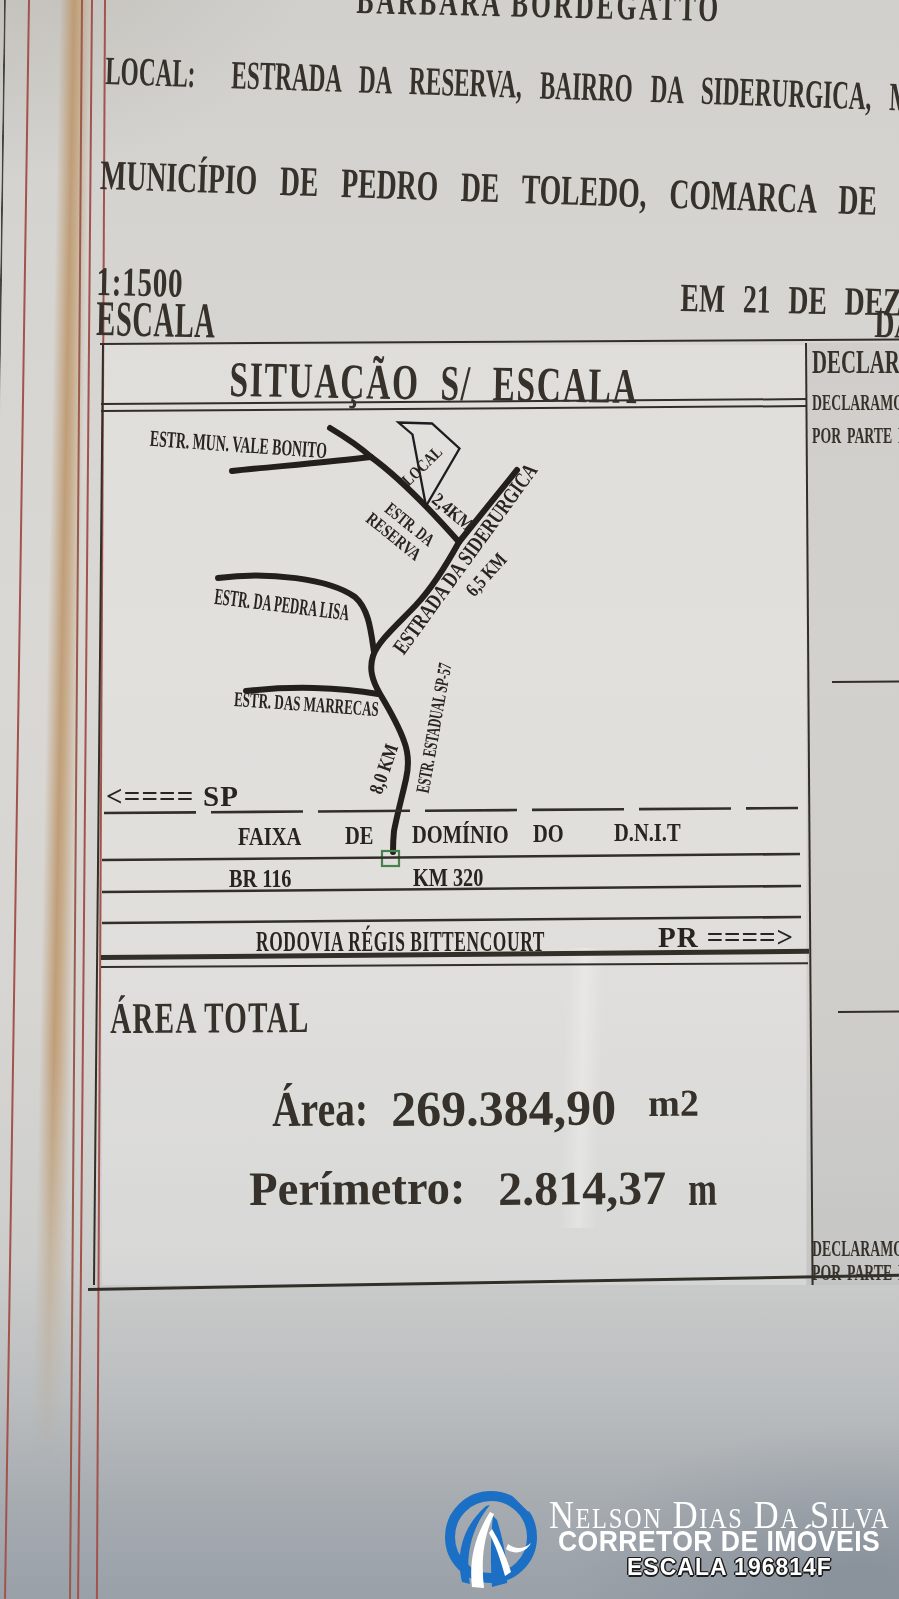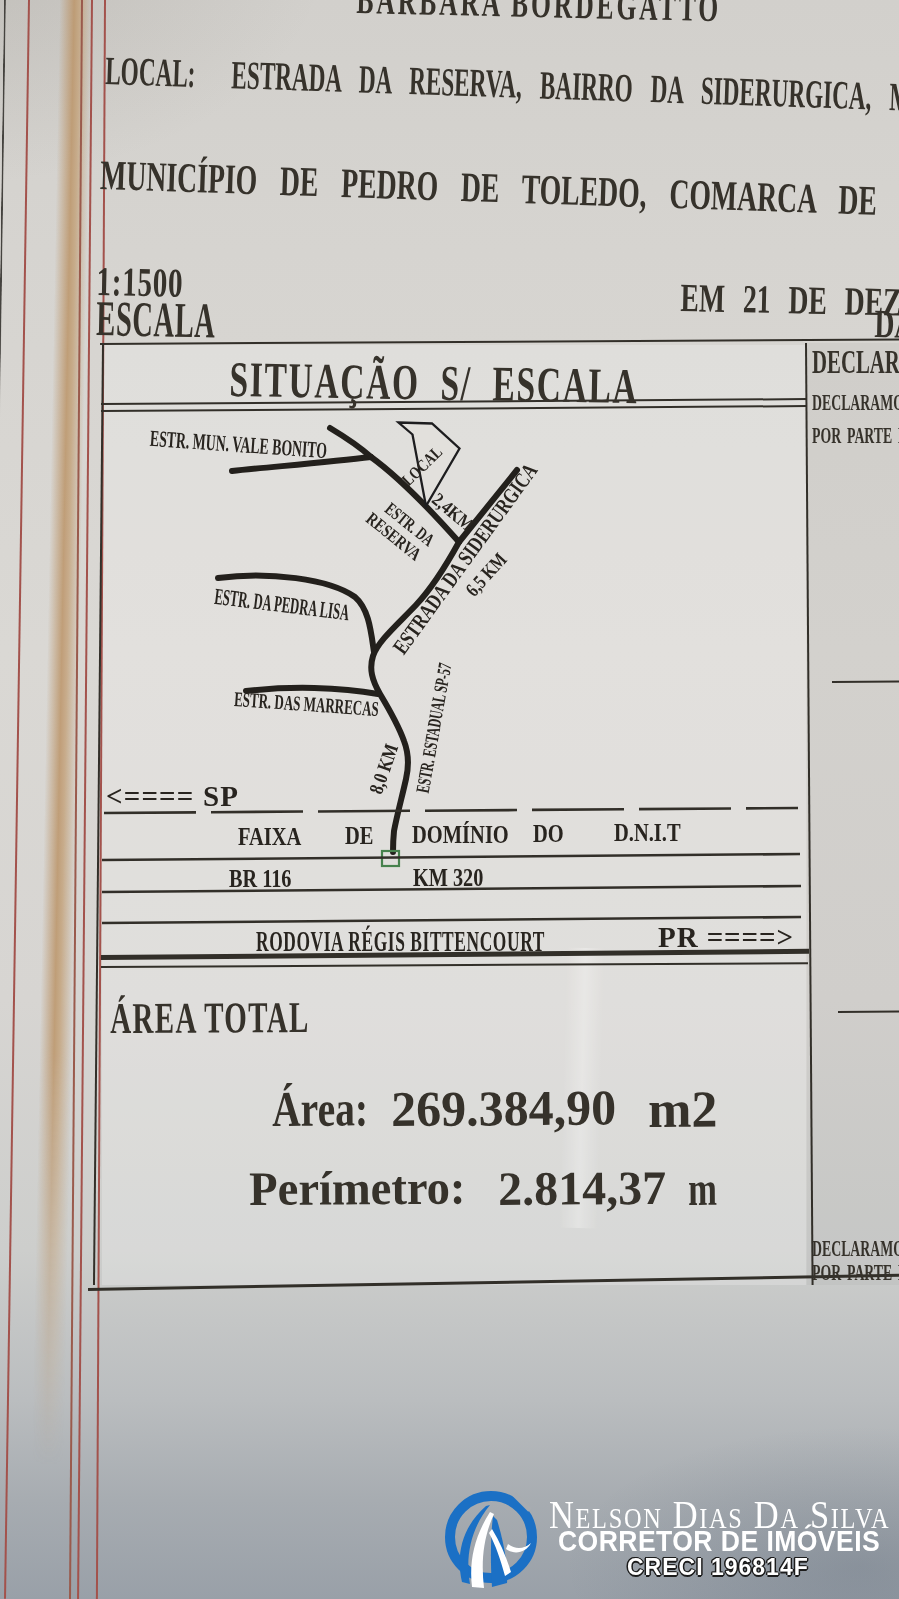--- a/index.html
+++ b/index.html
@@ -85,21 +85,21 @@
    <path d="M104,813 L798,808" stroke-width="2.6" stroke-dasharray="92 15"></path>
    <path d="M102,860 L800,854" stroke-width="2.6"></path>
    <path d="M102,892 L801,886" stroke-width="2.6"></path>
    <path d="M102,923 L801,917" stroke-width="2.6"></path>
   </g>
  </svg>
 
  <div class="tw" style="left:110px;top:997px;font-size:44px;letter-spacing:2px;transform:rotate(-0.3deg) scaleX(0.66)">ÁREA TOTAL</div>
  <div class="tw" style="left:272px;top:1084px;font-size:50px;transform:rotate(-0.4deg) scaleX(0.79)">Área:</div>
  <div class="tw" style="left:391px;top:1084px;font-size:50px;transform:rotate(-0.4deg)">269.384,90</div>
- <div class="tw" style="left:648px;top:1084px;font-size:52px;transform:rotate(-0.4deg)">m2</div>
+ <div class="tw" style="left:648px;top:1084px;font-size:38px;transform:rotate(-0.4deg)">m2</div>
  <div class="tw" style="left:249px;top:1165px;font-size:48px;transform:rotate(-0.4deg) scaleX(0.97)">Perímetro:</div>
  <div class="tw" style="left:498px;top:1165px;font-size:48px;transform:rotate(-0.4deg)">2.814,37</div>
  <div class="tw" style="left:688px;top:1165px;font-size:48px;transform:rotate(-0.4deg) scaleX(0.72)">m</div>
 
  <div class="tw" style="left:812px;top:346px;font-size:33px;transform:scaleX(0.63)">DECLARAÇÃO</div>
  <div class="tw" style="left:812px;top:391px;font-size:23px;transform:scaleX(0.60)">DECLARAMOS P</div>
  <div class="tw" style="left:812px;top:424px;font-size:23px;word-spacing:4px;transform:scaleX(0.60)">POR PARTE DE</div>
  <div class="tw" style="left:812px;top:1237px;font-size:23px;transform:scaleX(0.60)">DECLARAMOS P</div>
  <div class="tw" style="left:812px;top:1261px;font-size:23px;word-spacing:4px;transform:scaleX(0.60)">POR PARTE DE</div>
 
@@ -107,14 +107,14 @@
   <circle cx="491" cy="1537" r="41" fill="none" stroke="#1b70c5" stroke-width="10"></circle>
   <path d="M462,1582 C456,1556 461,1528 486,1506 L490,1505 C471,1528 465,1556 470,1584 Z" fill="#1b70c5"></path>
   <path d="M492,1587 C490,1558 491,1532 493,1516 L497,1520 C505,1546 508,1568 507,1583 Z" fill="#1b70c5"></path>
   <path d="M472,1587 C469,1562 474,1537 490,1512 L494,1514 C483,1538 481,1562 484,1588 Z" fill="#fff"></path>
   <path d="M505,1576 C500,1558 496,1546 489,1533 L492,1529 C500,1542 506,1556 511,1572 Z" fill="#fff"></path>
   <path d="M508,1544 C516,1550 524,1549 531,1543 C526,1553 514,1555 506,1549 Z" fill="#fff"></path>
   <path d="M514,1494 L530,1510" stroke="#a8acb1" stroke-width="5" fill="none"></path>
  </svg>
  <div class="abs" style="left:549px;top:1490px;font-family:'Liberation Serif',serif;font-variant:small-caps;font-size:41px;color:#fff;letter-spacing:2px;white-space:nowrap;transform:scaleX(0.84);transform-origin:left top">Nelson Dias Da Silva</div>
  <div class="abs" style="left:558px;top:1528px;font-family:'Liberation Sans',sans-serif;font-weight:bold;font-size:30px;color:#fff;letter-spacing:0.5px;white-space:nowrap;transform:scaleX(0.885);transform-origin:left top;margin-top:-4px">CORRETOR DE IMÓVEIS</div>
- <div class="abs" style="left:627px;top:1554px;font-family:'Liberation Sans',sans-serif;font-weight:bold;font-size:23px;color:#fff;letter-spacing:1px;white-space:nowrap;transform:scaleX(1);transform-origin:left top;text-shadow:-1.5px 0 #1c1c1c,1.5px 0 #1c1c1c,0 -1.5px #1c1c1c,0 1.5px #1c1c1c,1px 1px #1c1c1c,-1px -1px #1c1c1c">CRECI 196814F</div>
+ <div class="abs" style="left:627px;top:1554px;font-family:'Liberation Sans',sans-serif;font-weight:bold;font-size:23px;color:#fff;letter-spacing:1px;white-space:nowrap;transform:scaleX(1);transform-origin:left top;text-shadow:-1.5px 0 #1c1c1c,1.5px 0 #1c1c1c,0 -1.5px #1c1c1c,0 1.5px #1c1c1c,1px 1px #1c1c1c,-1px -1px #1c1c1c">ESCALA 196814F</div>
 </div>
 
 </body></html>

